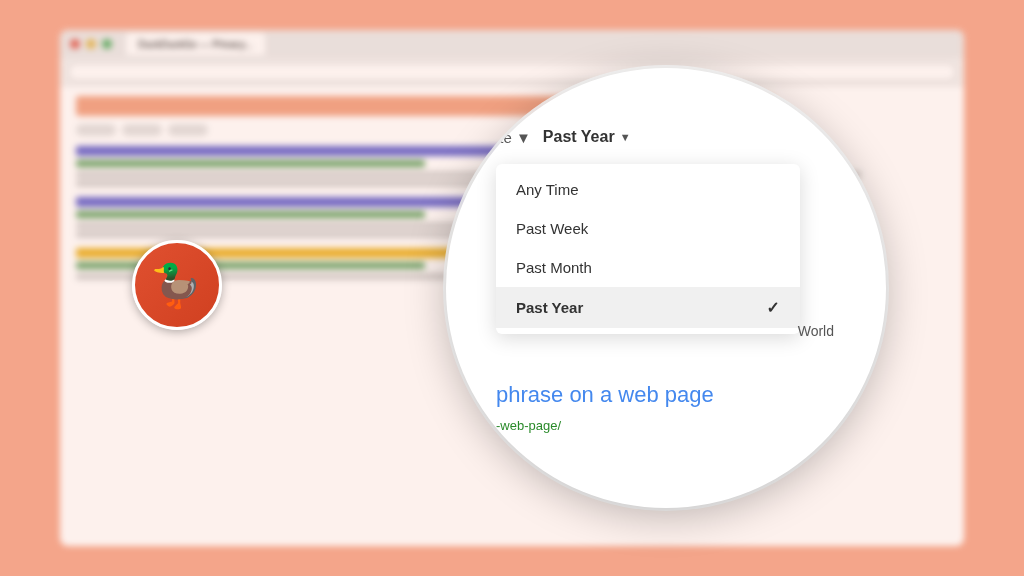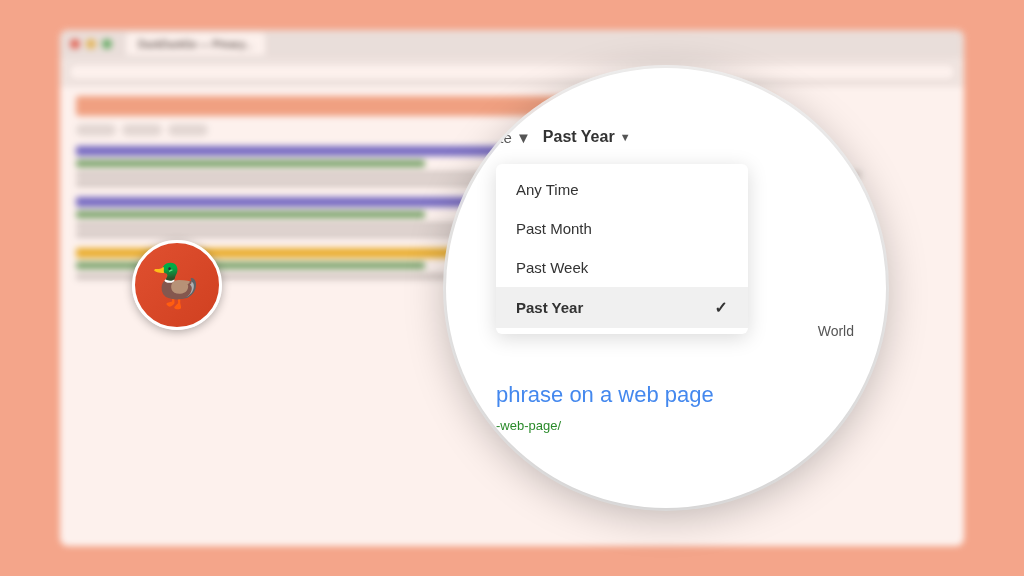--- a/index.html
+++ b/index.html
@@ -200,21 +200,21 @@
     .chevron-down {
       font-size: 11px;
       color: #555;
     }
 
     
     .dropdown-menu {
       background: #fff;
       border-radius: 6px;
       box-shadow: 0 4px 20px rgba(0,0,0,0.15);
-      width: 252px;
+      width: 304px;
       margin-left: 30px;
       padding: 6px 0;
     }
 
     .dropdown-item {
       padding: 11px 20px;
       font-size: 15px;
       color: #333;
       cursor: pointer;
       display: flex;
@@ -247,21 +247,21 @@
       bottom: 75px;
       left: 50px;
       font-size: 13px;
       color: #2a8a2a;
       text-align: right;
     }
 
     
     .world-text {
       position: absolute;
-      right: 32px;
+      right: 52px;
       top: 255px;
       font-size: 14px;
       color: #555;
     }
   </style>
 </head>
 <body>
 
 <div class="browser-bg">
   <div class="browser-titlebar">
@@ -312,24 +312,24 @@
         <span class="chevron-down">▼</span>
       </button>
     </div>
 
     <div class="dropdown-menu">
 
     <div class="dropdown-item">
           <span>Any Time</span>
         </div>
         <div class="dropdown-item">
-          <span>Past Month</span>
+          <span>Past Week</span>
         </div>
         <div class="dropdown-item">
-          <span>Past Week</span>
+          <span>Past Month</span>
         </div>
         <div class="dropdown-item selected">
           <span>Past Year</span>
           <span class="checkmark">✓</span>
         </div>
       </div>
 
   </div>
 
   <div class="blue-link">phrase on a web page</div>

